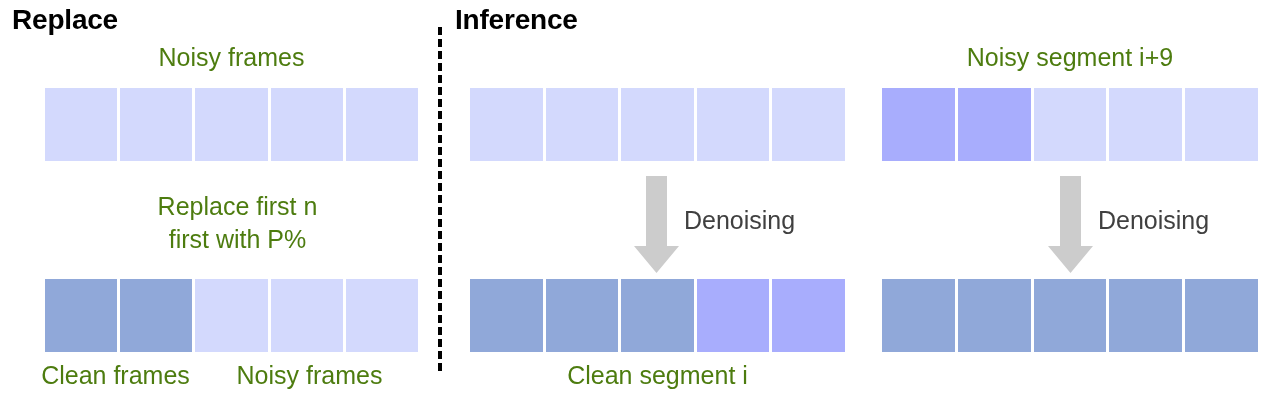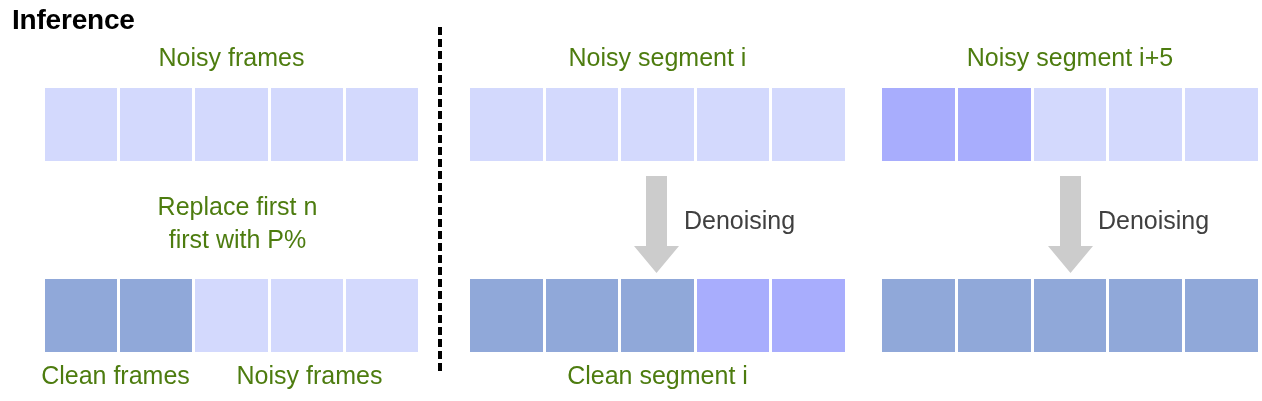--- a/index.html
+++ b/index.html
@@ -77,21 +77,21 @@
     line-height: 1;
     color: #404040;
     white-space: nowrap;
   }
 </style>
 </head>
 <body>
 
 <div id="canvas">
 
-  <div class="panel-title" style="left:12px; top:6px;">Inference</div>
+  <div class="panel-title" style="left:12px; top:6px;">Replace</div>
 
   <div class="caption" style="left:45px; top:42px; width:373px;">Noisy frames</div>
 
   <div class="strip" id="training-top-row" style="left:45px; top:88px; width:373px; height:73px;">
       <div class="cell noisy"></div>
       <div class="cell noisy"></div>
       <div class="cell noisy"></div>
       <div class="cell noisy"></div>
       <div class="cell noisy"></div>
     </div>
@@ -108,22 +108,22 @@
       <div class="cell noisy"></div>
       <div class="cell noisy"></div>
     </div>
 
   <div class="caption" style="left:18px; top:360px; width:195px;">Clean frames</div>
 
   <div class="caption" style="left:212px; top:360px; width:195px;">Noisy frames</div>
 
   <div class="divider" style="left:438px; top:27px; height:344px;"></div>
 
+  <div class="panel-title" style="left:455px; top:6px;">Inference</div>
 
-  <div class="caption" style="left:470px; top:42px; width:375px;">Noisy segment i</div>
 
   <div class="strip" id="inference-i-top-row" style="left:470px; top:88px; width:375px; height:73px;">
       <div class="cell noisy"></div>
       <div class="cell noisy"></div>
       <div class="cell noisy"></div>
       <div class="cell noisy"></div>
       <div class="cell noisy"></div>
     </div>
 
   <div class="arrow" style="left:634px; top:176px;">
@@ -137,21 +137,21 @@
   <div class="strip" id="inference-i-bottom-row" style="left:470px; top:279px; width:375px; height:73px;">
       <div class="cell clean"></div>
       <div class="cell clean"></div>
       <div class="cell clean"></div>
       <div class="cell purple"></div>
       <div class="cell purple"></div>
     </div>
 
   <div class="caption" style="left:470px; top:360px; width:375px;">Clean segment i</div>
 
-  <div class="caption" style="left:882px; top:42px; width:376px;">Noisy segment i+5</div>
+  <div class="caption" style="left:882px; top:42px; width:376px;">Noisy segment i+9</div>
 
   <div class="strip" id="inference-i1-top-row" style="left:882px; top:88px; width:376px; height:73px;">
       <div class="cell purple"></div>
       <div class="cell purple"></div>
       <div class="cell noisy"></div>
       <div class="cell noisy"></div>
       <div class="cell noisy"></div>
     </div>
 
   <div class="arrow" style="left:1048px; top:176px;">

